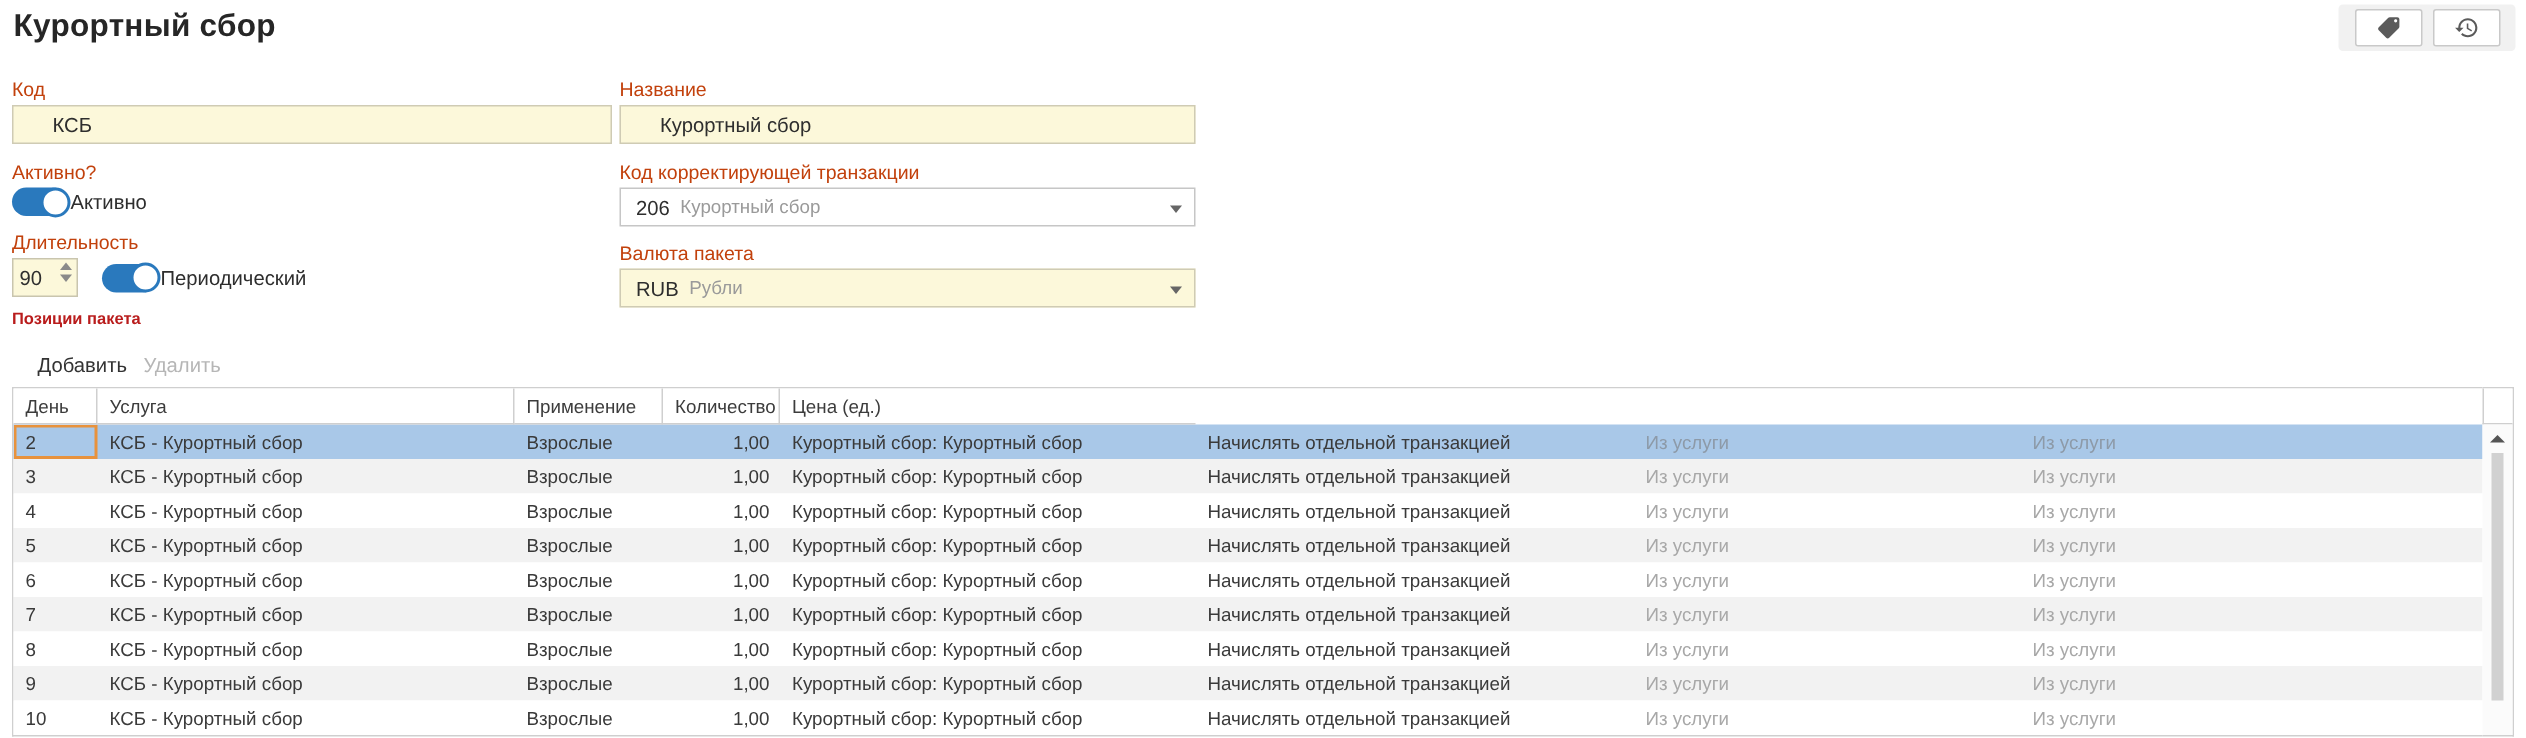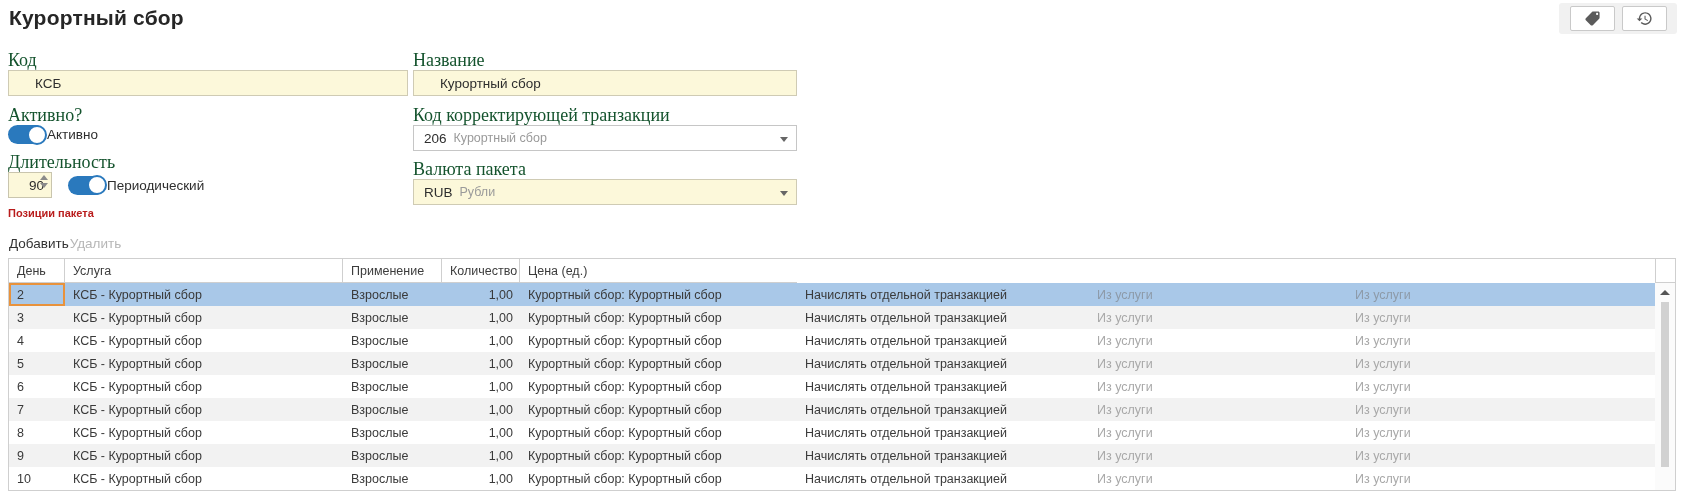--- a/index.html
+++ b/index.html
@@ -12,50 +12,50 @@
              background:#f1f1f1; border-radius:3px; display:flex; align-items:center;
              justify-content:center; gap:7px; }
   .tb-btn { width:45px; height:25px; background:#fff; border:1px solid #c9c9c9; border-radius:2px;
             display:flex; align-items:center; justify-content:center; cursor:pointer; }
   .tb-btn svg { fill:#5b5b5b; }
 
   
   .form-col { position:absolute; top:48px; }
   #col1 { left:8px;  width:400px; }
   #col2 { left:413px; width:384px; }
-  .f-label { font-size:18px; color:#14532d; height:14px; line-height:14px;font-family:Liberation Serif, serif; }
+  .f-label { font-size:13px; color:#c2410c; height:14px; line-height:14px; }
   .f-label.first { margin-top:5px; }
   .f-label.mid   { margin-top:12px; }
   .f-label.last  { margin-top:11px; }
   .f-input { margin-top:3px; height:26px; width:100%; border:1px solid #cfcbb4; background:#fcf8da;
              font-size:13.5px; color:#2e2e2e; display:flex; align-items:center; padding-left:26px; }
   .f-select { margin-top:3px; height:26px; width:100%; border:1px solid #c6c6c6; background:#fff;
               font-size:13.5px; color:#2e2e2e; display:flex; align-items:center; padding:0 10px;
               position:relative; cursor:pointer; }
   .f-select.yellow { background:#fcf8da; border-color:#cfcbb4; }
   .f-select .sec { color:#9a9a9a; font-size:12.5px; margin-left:7px; }
   .caret { position:absolute; right:8px; top:11px; width:0; height:0;
            border-left:4px solid transparent; border-right:4px solid transparent; border-top:5px solid #666; }
 
   .ctrl-row { margin-top:3px; display:flex; align-items:center; }
   .toggle { width:37px; height:19px; background:#2a79bd; border-radius:10px; position:relative; cursor:pointer; flex:0 0 auto; }
   .knob { position:absolute; right:-2px; top:-0.5px; width:20px; height:20px; border-radius:50%;
           background:#fff; border:2px solid #2a79bd; }
   .toggle-label { font-size:13.5px; color:#2e2e2e; margin-left:2px; }
 
   .num-input { width:44px; height:26px; border:1px solid #c9c5ae; background:#fcf8da; display:flex;
-               align-items:center; position:relative; padding-left:20px; font-size:13.5px; color:#2e2e2e; margin-right:16px; }
+               align-items:center; position:relative; padding-left:4px; font-size:13.5px; color:#2e2e2e; margin-right:16px; }
   .spinner { position:absolute; right:3px; top:2px; display:flex; flex-direction:column; gap:3px; }
   .spin { width:0; height:0; border-left:4px solid transparent; border-right:4px solid transparent; cursor:pointer; }
   .spin.up   { border-bottom:5px solid #8a8a8a; }
   .spin.down { border-top:5px solid #8a8a8a; }
 
   
   .section-heading { position:absolute; left:8px; top:207px; font-size:11px; font-weight:700; color:#b91c1c; }
-  .links { position:absolute; left:9px; top:236px; font-size:13.5px; display:flex; gap:1px; }
+  .links { position:absolute; left:25px; top:236px; font-size:13.5px; display:flex; gap:11px; }
   .link-add { color:#333; cursor:pointer; }
   .link-del { color:#b6b6b6; }
 
   
   .table-wrap { position:absolute; left:8px; top:258px; display:flex; }
   .tgrid { width:1647px; border:1px solid #cfcfcf; border-right:none; }
   .thead-row, .trow { display:grid;
       grid-template-columns:56px 278px 99px 78px 277px 292px 258px 309px; }
   .thead-row { height:24px; background:#fff; }
   .th { font-size:12.5px; color:#3c3c3c; display:flex; align-items:center; padding-left:8px;

